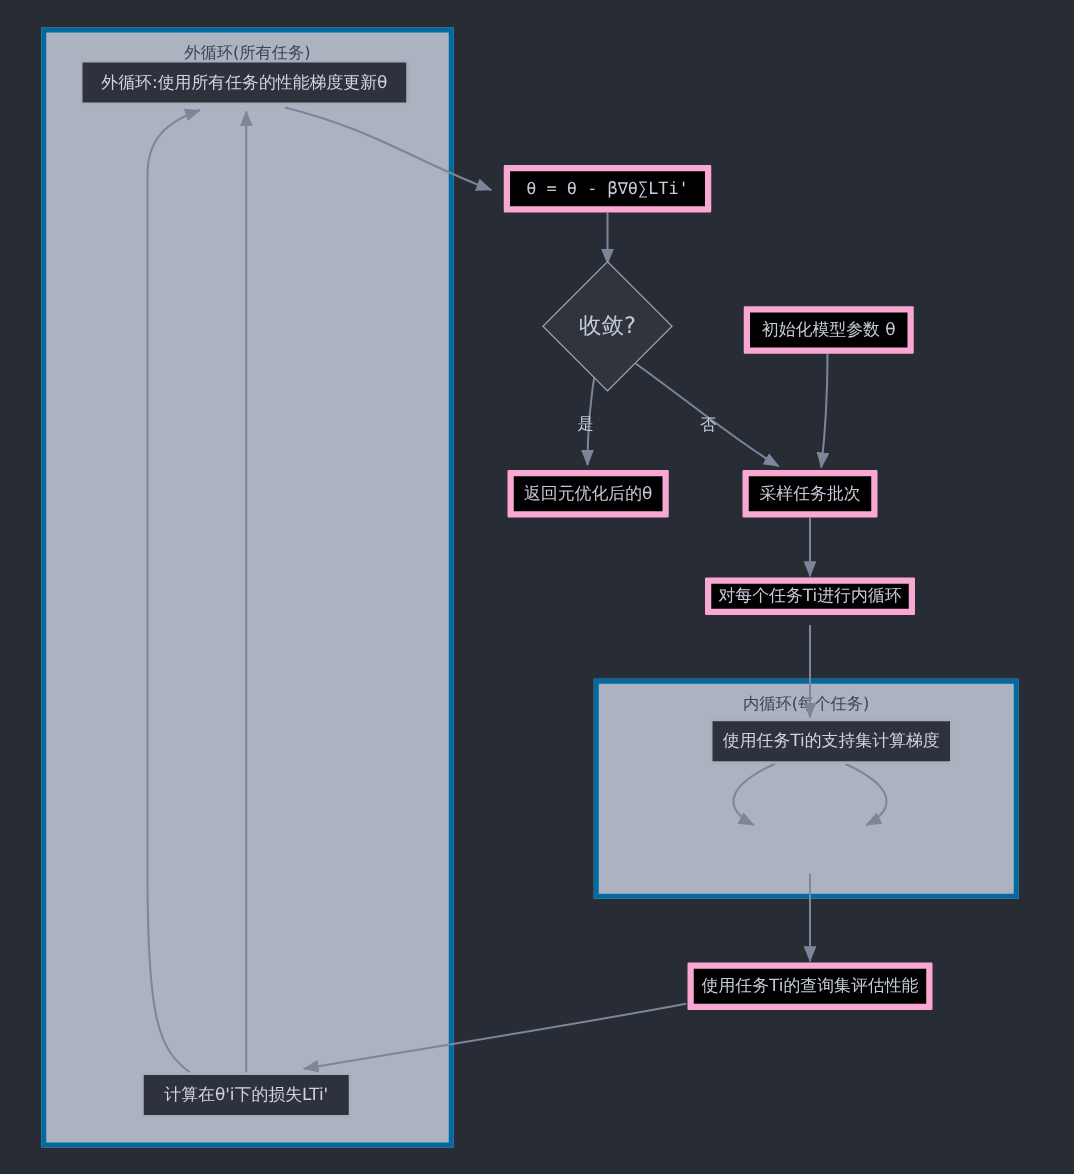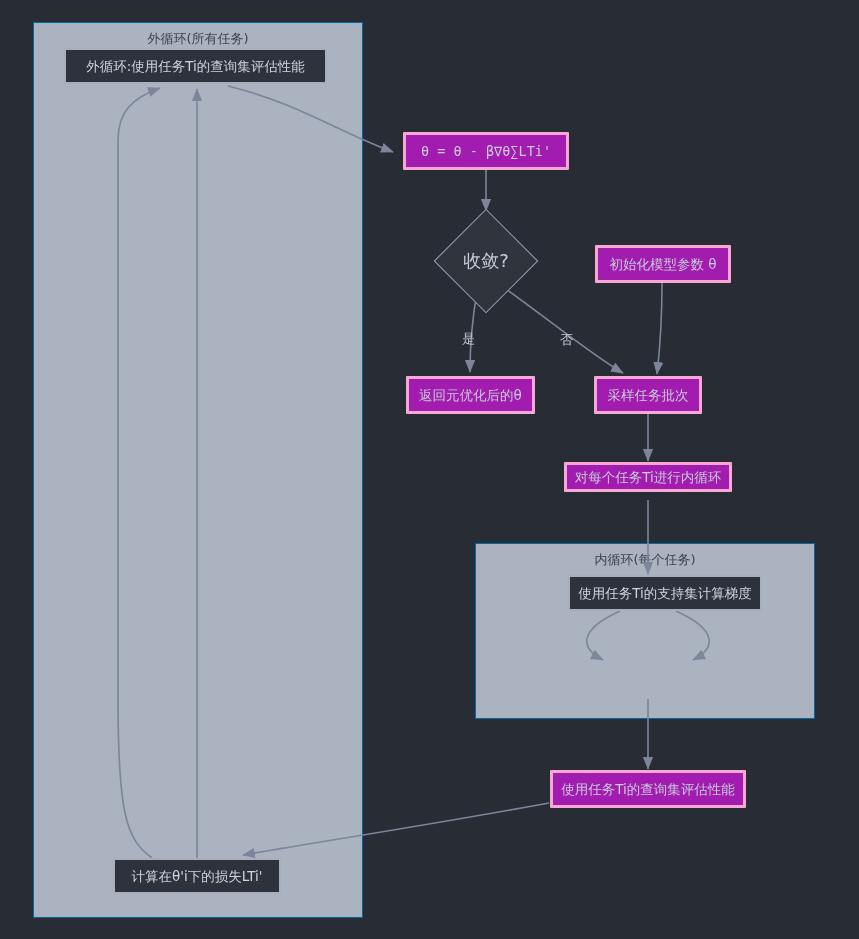--- a/index.html
+++ b/index.html
@@ -23,21 +23,21 @@
     position: absolute;
     left: 0;
     top: 0;
     width: 859px;
     height: 939px;
   }
   
   .subgraph {
     position: absolute;
     background: #abb2c0;
-    border: 1px solid #0369a1;
+    border: 4px solid #0369a1;
     box-sizing: border-box;
   }
   .subgraph-title {
     position: absolute;
     top: 7px;
     left: 0;
     width: 100%;
     text-align: center;
     color: #3d4352;
     font-size: 13px;
@@ -51,22 +51,22 @@
     display: flex;
     align-items: center;
     justify-content: center;
     text-align: center;
     font-size: 13.5px;
     line-height: 1.2;
     white-space: nowrap;
     padding: 0 10px;
   }
   .node.plain {
-    background: #a21caf;
-    border: 3px solid #f9a8d4;
+    background: #000000;
+    border: 5px solid #f9a8d4;
     color: #c5cbd8;
     border-radius: 1px;
   }
   .node.highlight {
     background: #2d323c;
     border: 2px solid #a7aebc;
     color: #ced4e0;
     border-radius: 1px;
   }
   .node.decision {
@@ -136,21 +136,21 @@
 
       <path d="M 549 803 C 430 825, 330 840, 243 855"></path>
 
       <path d="M 152 858 C 128 840, 118 820, 118 700 L 118 140 C 118 112, 132 98, 160 88"></path>
 
       <path d="M 197 858 L 197 89"></path>
     </g>
   </svg>
 
   <div class="node highlight" style="left:64px; top:48px; width:263px; height:36px;">
-    <span>外循环:使用任务Ti的查询集评估性能</span>
+    <span>外循环:使用所有任务的性能梯度更新θ</span>
   </div>
 
   <div class="node plain mono" style="left:403px; top:132px; width:166px; height:38px;">
     <span>θ = θ - β∇θ∑LTi'</span>
   </div>
 
   <div class="diamond-shape" style="left:449px; top:224px; width:74px; height:74px;"></div>
   <div class="node decision" style="left:434px; top:245px; width:104px; height:32px;">
     <span>收敛?</span>
   </div>

